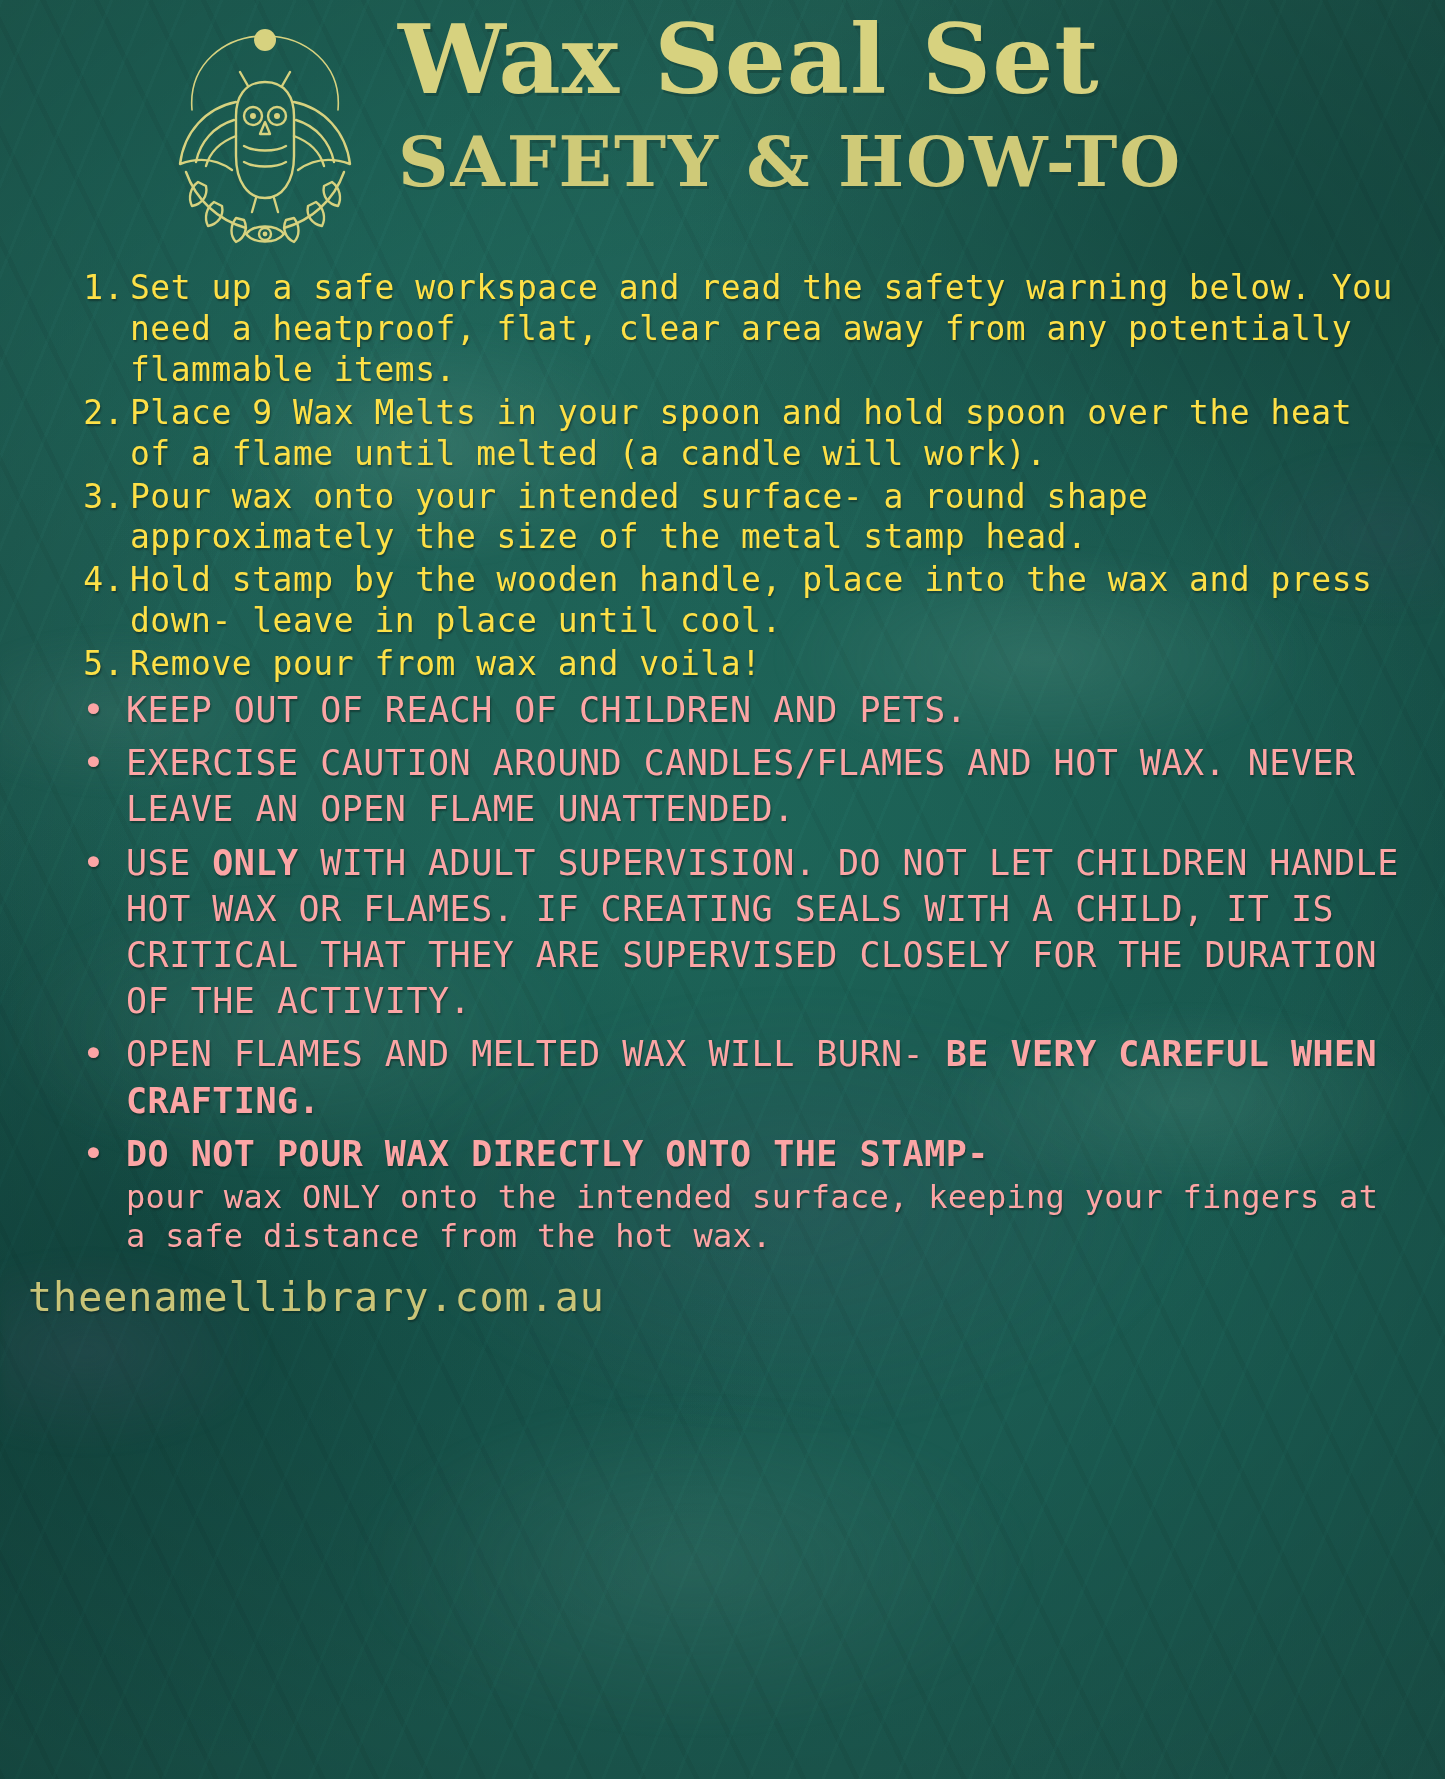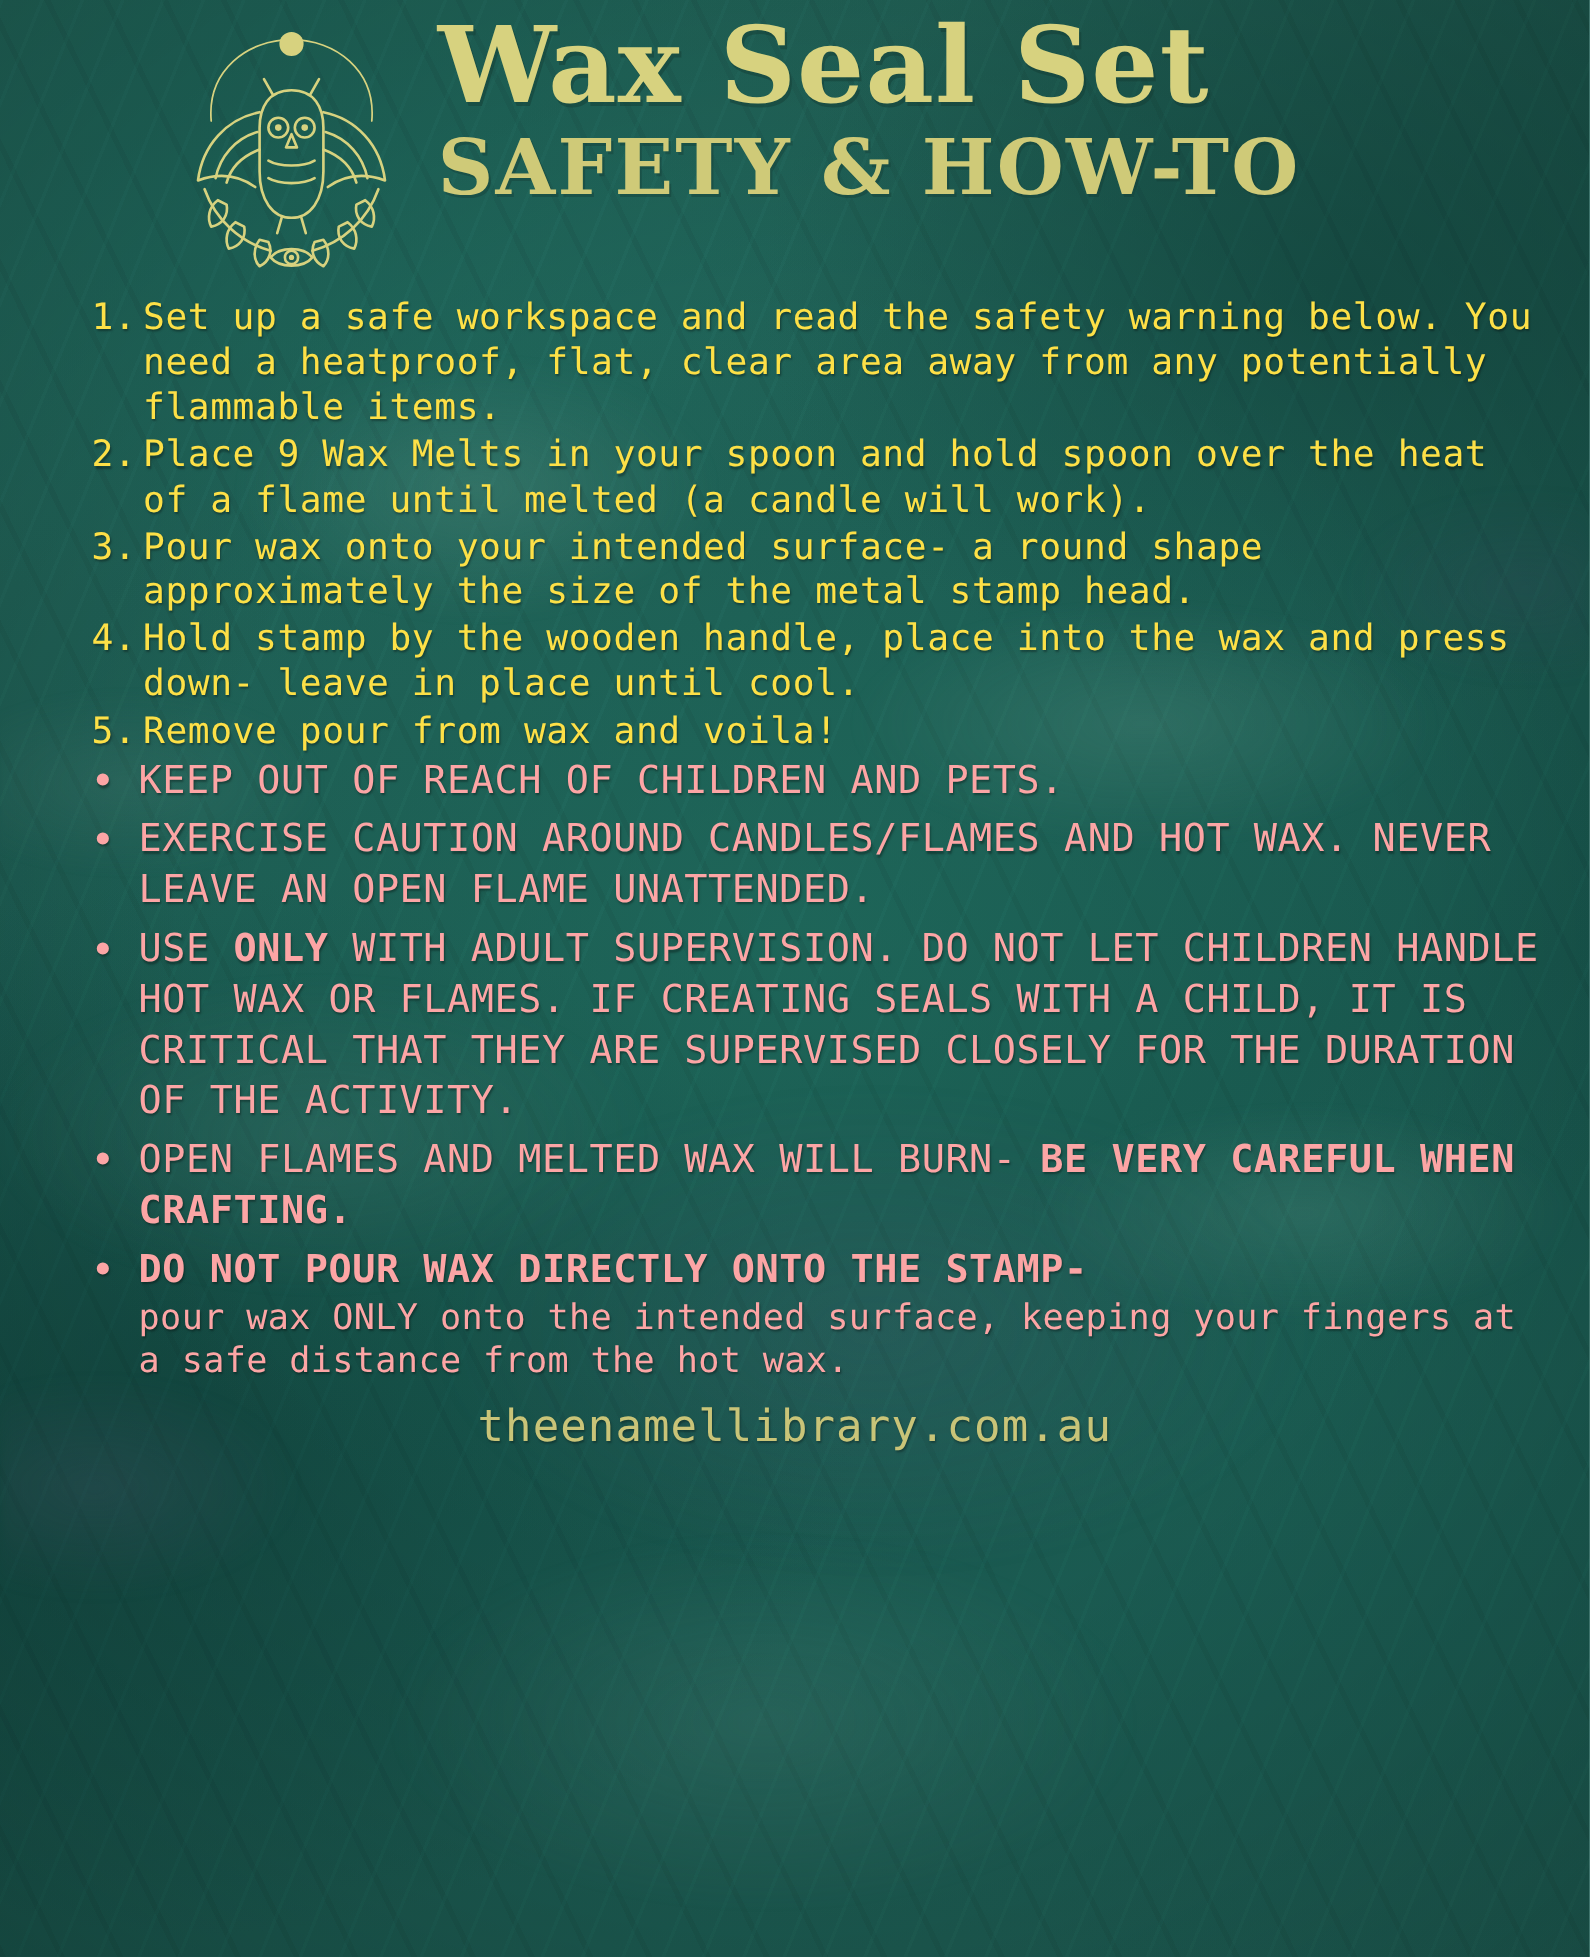--- a/index.html
+++ b/index.html
@@ -110,21 +110,21 @@
     text-shadow: 2px 3px 0 rgba(20,60,52,.45);
     font-style: normal;
   }
   .title-sub {
     font-family: "DejaVu Serif", serif;
     font-weight: bold;
     font-size: 70px;
     line-height: 1;
     letter-spacing: 2px;
     color: #cfca78;
-    margin-top: 6px;
+    margin-top: 16px;
     text-shadow: 2px 3px 0 rgba(20,60,52,.4);
   }
 
   
   .steps {
     margin: 6px 0 0 0;
     padding: 0 10px 0 30px;
     list-style: none;
     counter-reset: step;
   }
@@ -188,21 +188,21 @@
   }
   .sub-note {
     display: block;
     font-size: 32px;
     line-height: 1.22;
     letter-spacing: .3px;
     margin-top: 1px;
   }
 
   .footer {
-    text-align: center;
+    text-align: left;
     margin-top: 18px;
     font-size: 40px;
     letter-spacing: 1px;
     color: #c9c478;
     text-shadow: 1px 2px 2px rgba(0,0,0,.3);
   }
 </style>
 </head>
 <body>
 

